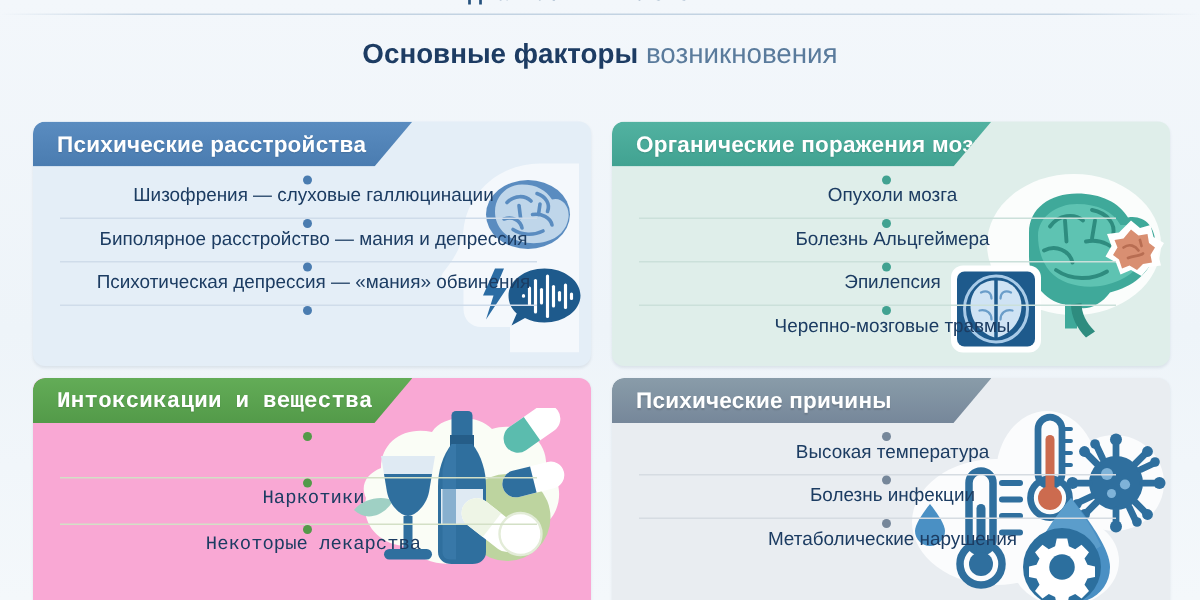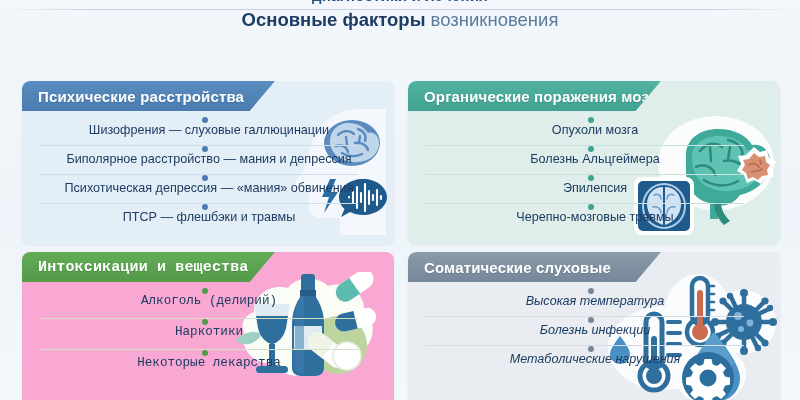--- a/index.html
+++ b/index.html
@@ -32,21 +32,21 @@
   }
   .top-rule {
     position: absolute;
     top: 9px; left: 0; width: 800px; height: 1px;
     background: linear-gradient(90deg, rgba(190,206,222,0) 0%, #c3d3e2 12%, #c3d3e2 88%, rgba(190,206,222,0) 100%);
   }
 
   
   .page-title {
     position: absolute;
-    top: 8px; left: 0; width: 800px;
+    top: 24px; left: 0; width: 800px;
     text-align: center;
     font-size: 18.5px;
     line-height: 24px;
     white-space: nowrap;
   }
   .page-title .t-strong { font-weight: bold; color: #1d3c63; }
   .page-title .t-light  { font-weight: normal; color: #5a7b9c; }
 
   
   .grid {
@@ -108,21 +108,21 @@
     display: flex;
     align-items: center;
     font-size: 12.6px;
     color: #1c3c62;
     white-space: nowrap;
     flex-direction: column;
   }
   .card.blue  .card-list .row { height: 29px; }
   .card.teal  .card-list .row { height: 29px; }
   .card.green .card-list .row { height: 31px; }
-  .card.gray  .card-list .row { height: 29px; font-style: italic; }
+  .card.gray  .card-list .row { height: 29px; }
 
   .card-list .row::after {
     content: "";
     position: absolute;
     left: 2px; right: 22px; bottom: 0;
     height: 1px;
   }
   .card.blue  .card-list .row::after { background: #cfdcea; }
   .card.teal  .card-list .row::after { background: #cbe0da; }
   .card.green .card-list .row::after { background: #d3e0c6; }
@@ -217,21 +217,20 @@
       <div class="row">
         <span class="bullet"></span>
         <span class="rtext">Биполярное расстройство — мания и депрессия</span>
       </div>
       <div class="row">
         <span class="bullet"></span>
         <span class="rtext">Психотическая депрессия — «мания» обвинения</span>
       </div>
       <div class="row">
         <span class="bullet"></span>
-        <span class="rtext">ПТСР — флешбэки и травмы</span>
       </div>
     </div>
   </div>
 
   <div class="card teal">
     <div class="card-header">
       <span class="htext">Органические поражения мозга</span>
     </div>
 
     <div class="art art-organ">
@@ -347,36 +346,35 @@
         </g>
 
         <circle cx="127" cy="84" r="14" fill="#ffffff"></circle>
         <circle cx="127" cy="84" r="14" fill="none" stroke="#e3ecd8" stroke-width="1.6"></circle>
       </svg>
     </div>
 
     <div class="card-list">
       <div class="row">
         <span class="bullet"></span>
-        <span class="rtext">Алкоголь (делирий)</span>
       </div>
       <div class="row">
         <span class="bullet"></span>
         <span class="rtext">Наркотики</span>
       </div>
       <div class="row">
         <span class="bullet"></span>
         <span class="rtext">Некоторые лекарства</span>
       </div>
     </div>
   </div>
 
   <div class="card gray">
     <div class="card-header">
-      <span class="htext">Соматические слуховые</span>
+      <span class="htext">Психические причины</span>
     </div>
 
     <div class="art art-somat">
       <svg width="176" height="140" viewBox="0 0 176 140">
 
         <ellipse cx="62" cy="78" rx="56" ry="42" fill="#fbfcfd"></ellipse>
         <ellipse cx="96" cy="46" rx="34" ry="42" fill="#fbfcfd"></ellipse>
         <ellipse cx="141" cy="52" rx="33" ry="32" fill="#fbfcfd"></ellipse>
         <ellipse cx="108" cy="104" rx="36" ry="30" fill="#fbfcfd"></ellipse>
 

